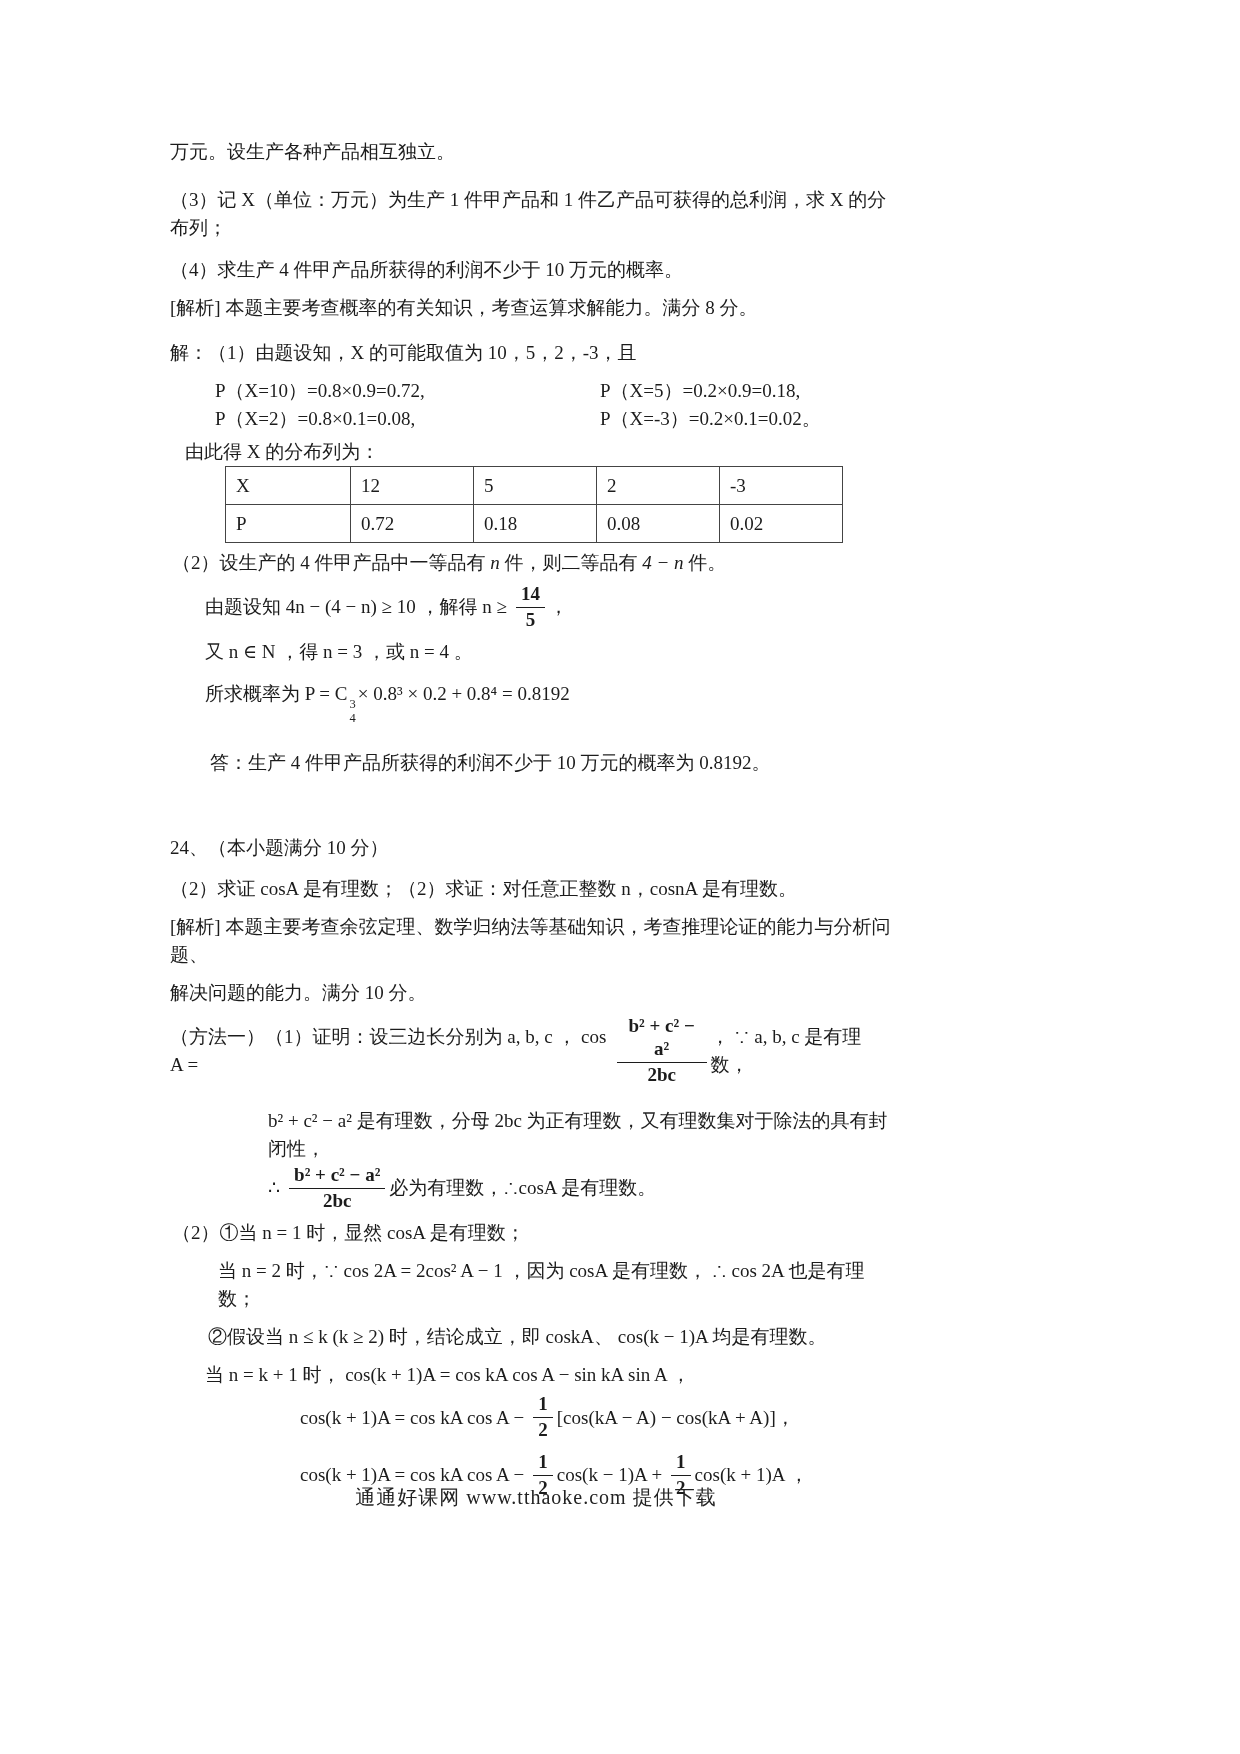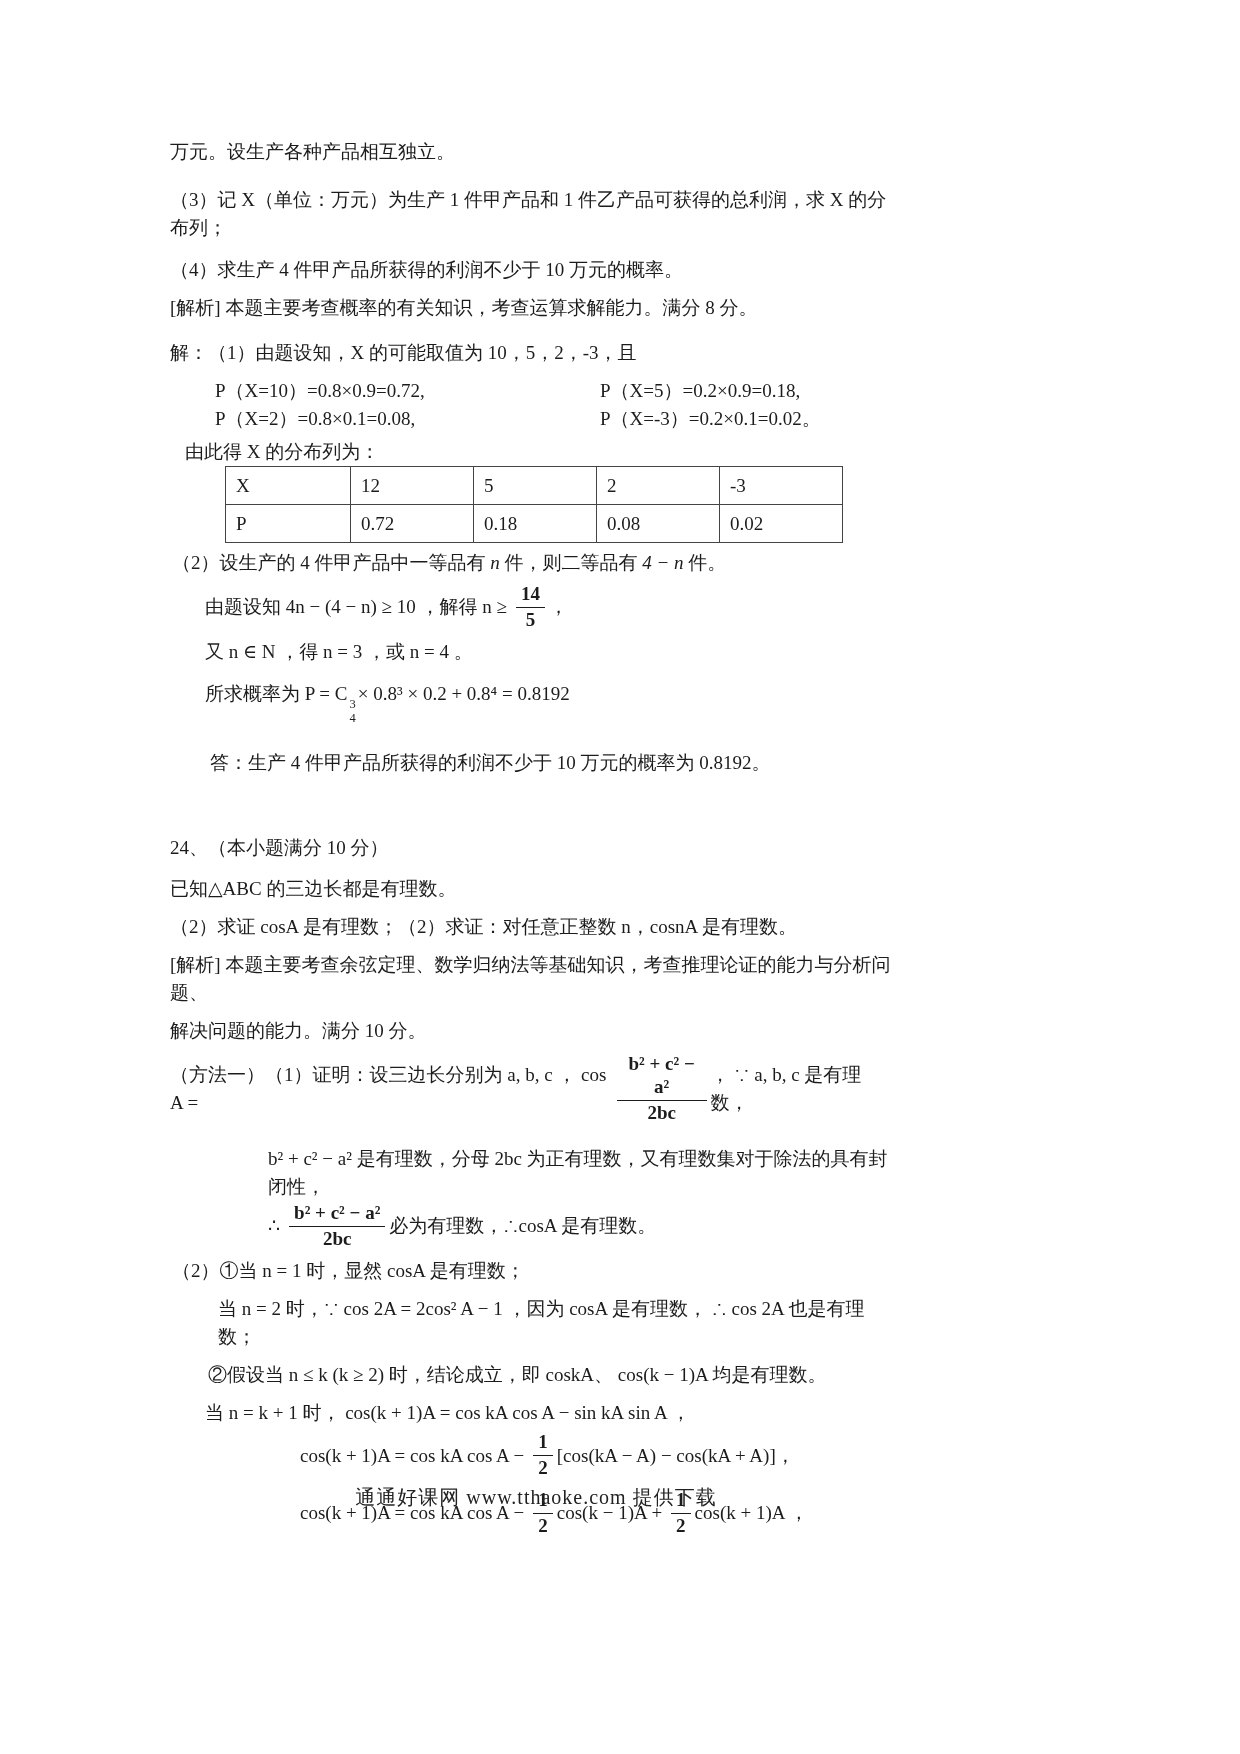--- a/index.html
+++ b/index.html
@@ -158,21 +158,20 @@
   <p class="p m-nvals">又 n ∈ N ，得 n = 3 ，或 n = 4 。</p>
 
   <p class="p m-prob"><span>所求概率为 </span><span class="math">P = C</span><span class="supsub">
         <span>3</span>
         <span>4</span>
       </span><span class="math">× 0.8³ × 0.2 + 0.8⁴ = 0.8192</span></p>
 
   <p class="p m-answer">答：生产 4 件甲产品所获得的利润不少于 10 万元的概率为 0.8192。</p>
 
   <p class="p m-title24">24、（本小题满分 10 分）</p>
-  <p class="p m-given">已知△ABC 的三边长都是有理数。</p>
   <p class="p m-parts">（2）求证 cosA 是有理数；（2）求证：对任意正整数 n，cosnA 是有理数。</p>
   <p class="p m-analysis1">[解析] 本题主要考查余弦定理、数学归纳法等基础知识，考查推理论证的能力与分析问题、</p>
   <p class="p m-analysis2">解决问题的能力。满分 10 分。</p>
 
   <div class="fline m-m1">
     <span>（方法一）（1）证明：设三边长分别为 a, b, c ，  cos A =</span>
     <span class="frac">
       <span class="num">b² + c² − a²</span>
       <span class="den">2bc</span>
     </span>

